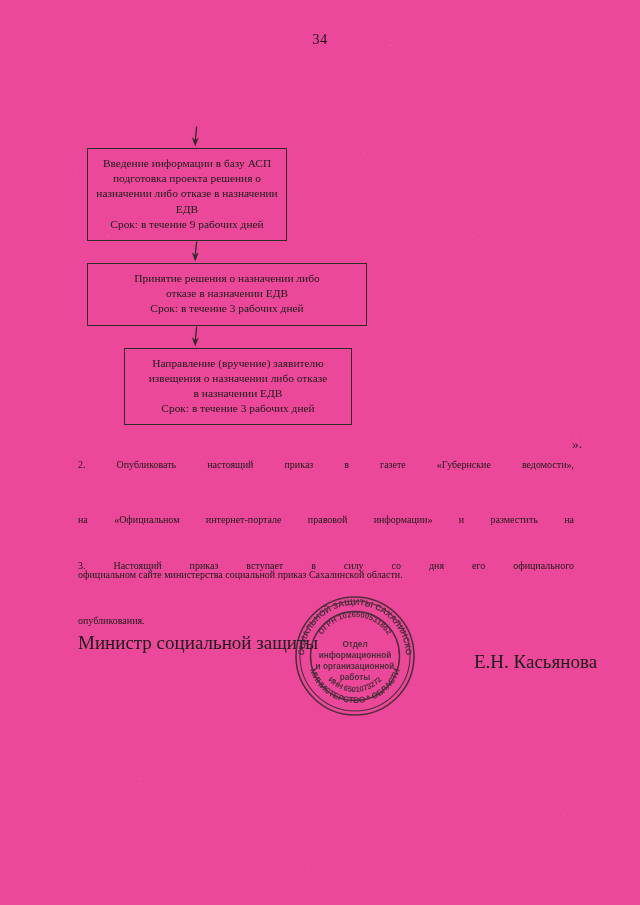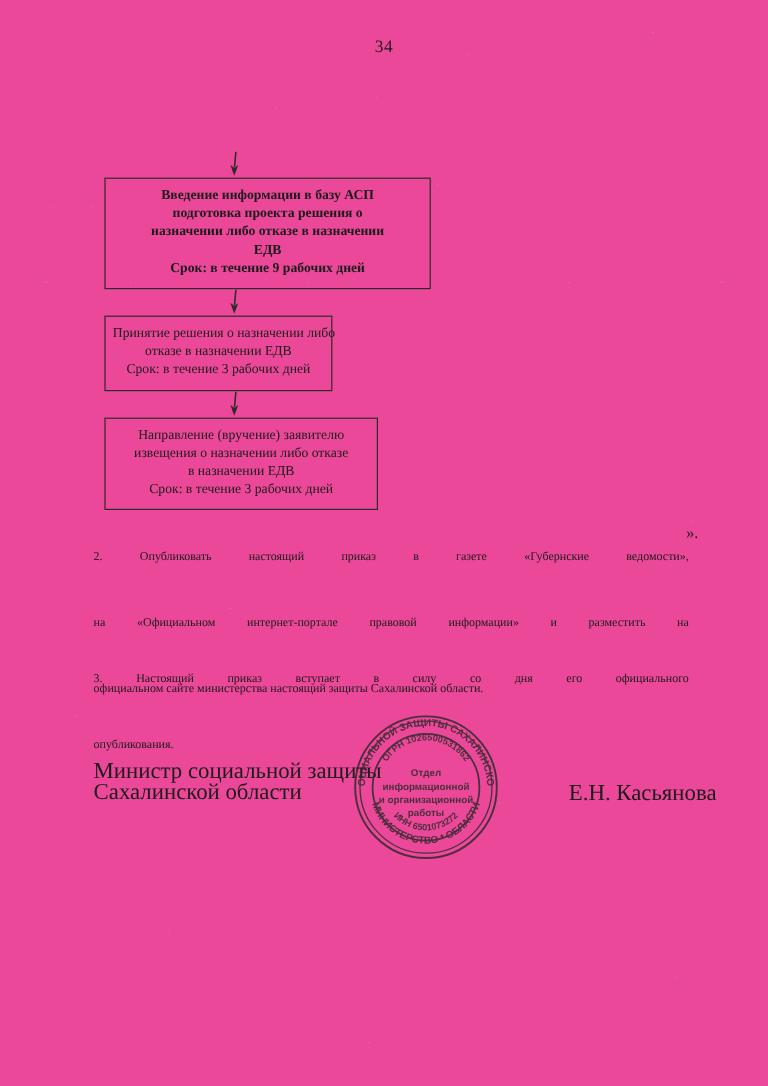--- a/index.html
+++ b/index.html
@@ -84,23 +84,23 @@
   .flow-box {
     border: 1.1px solid #2b2b2b;
     box-sizing: border-box;
     padding: 7px 6px 8px 6px;
     text-align: center;
     font-size: 11.4px;
     line-height: 15.2px;
     background: transparent;
   }
   .flow-box .line { display: block; white-space: nowrap; }
-  #flow-box-1 { width: 272px; font-weight: bold; }
-  #flow-box-2 { width: 190px; }
-  #flow-box-3 { width: 228px; }
+  #flow-box-1 { width: 200px; }
+  #flow-box-2 { width: 280px; }
+  #flow-box-3 { width: 228px; margin-left: 37px; }
 
   
   #closing-quote {
     position: absolute;
     left: 0;
     top: 436px;
     width: 582px;
     text-align: right;
     font-size: 13.5px;
   }
@@ -219,31 +219,30 @@
       <span class="line">в назначении ЕДВ</span>
       <span class="line">Срок: в течение 3 рабочих дней</span>
     </div>
   </div>
 
   <div id="closing-quote">».</div>
 
   <div class="body-par" id="par-2">
     <span class="par-line">2. Опубликовать настоящий приказ в газете «Губернские ведомости»,</span>
     <span class="par-line">на «Официальном интернет-портале правовой информации» и разместить на</span>
-    <span class="par-line last">официальном сайте министерства настоящий защиты Сахалинской области.</span>
+    <span class="par-line last">официальном сайте министерства социальной приказ Сахалинской области.</span>
   </div>
 
   <div class="body-par" id="par-3">
     <span class="par-line">3. Настоящий приказ вступает в силу со дня его официального</span>
     <span class="par-line last">опубликования.</span>
   </div>
 
   <div id="signature-block">
     <div>Министр социальной защиты</div>
-    <div>Сахалинской области</div>
   </div>
 
   <div id="signatory-name">Е.Н. Касьянова</div>
 
   <div id="official-stamp">
     <svg width="128" height="128" viewBox="0 0 128 128">
       <defs>
         <path id="arcOuterTop" d="M 13,64 A 51,51 0 0 1 115,64"></path>
         <path id="arcOuterBot" d="M 17,64 A 47,47 0 0 0 111,64"></path>
         <path id="arcInnerTop" d="M 25,64 A 39,39 0 0 1 103,64"></path>

